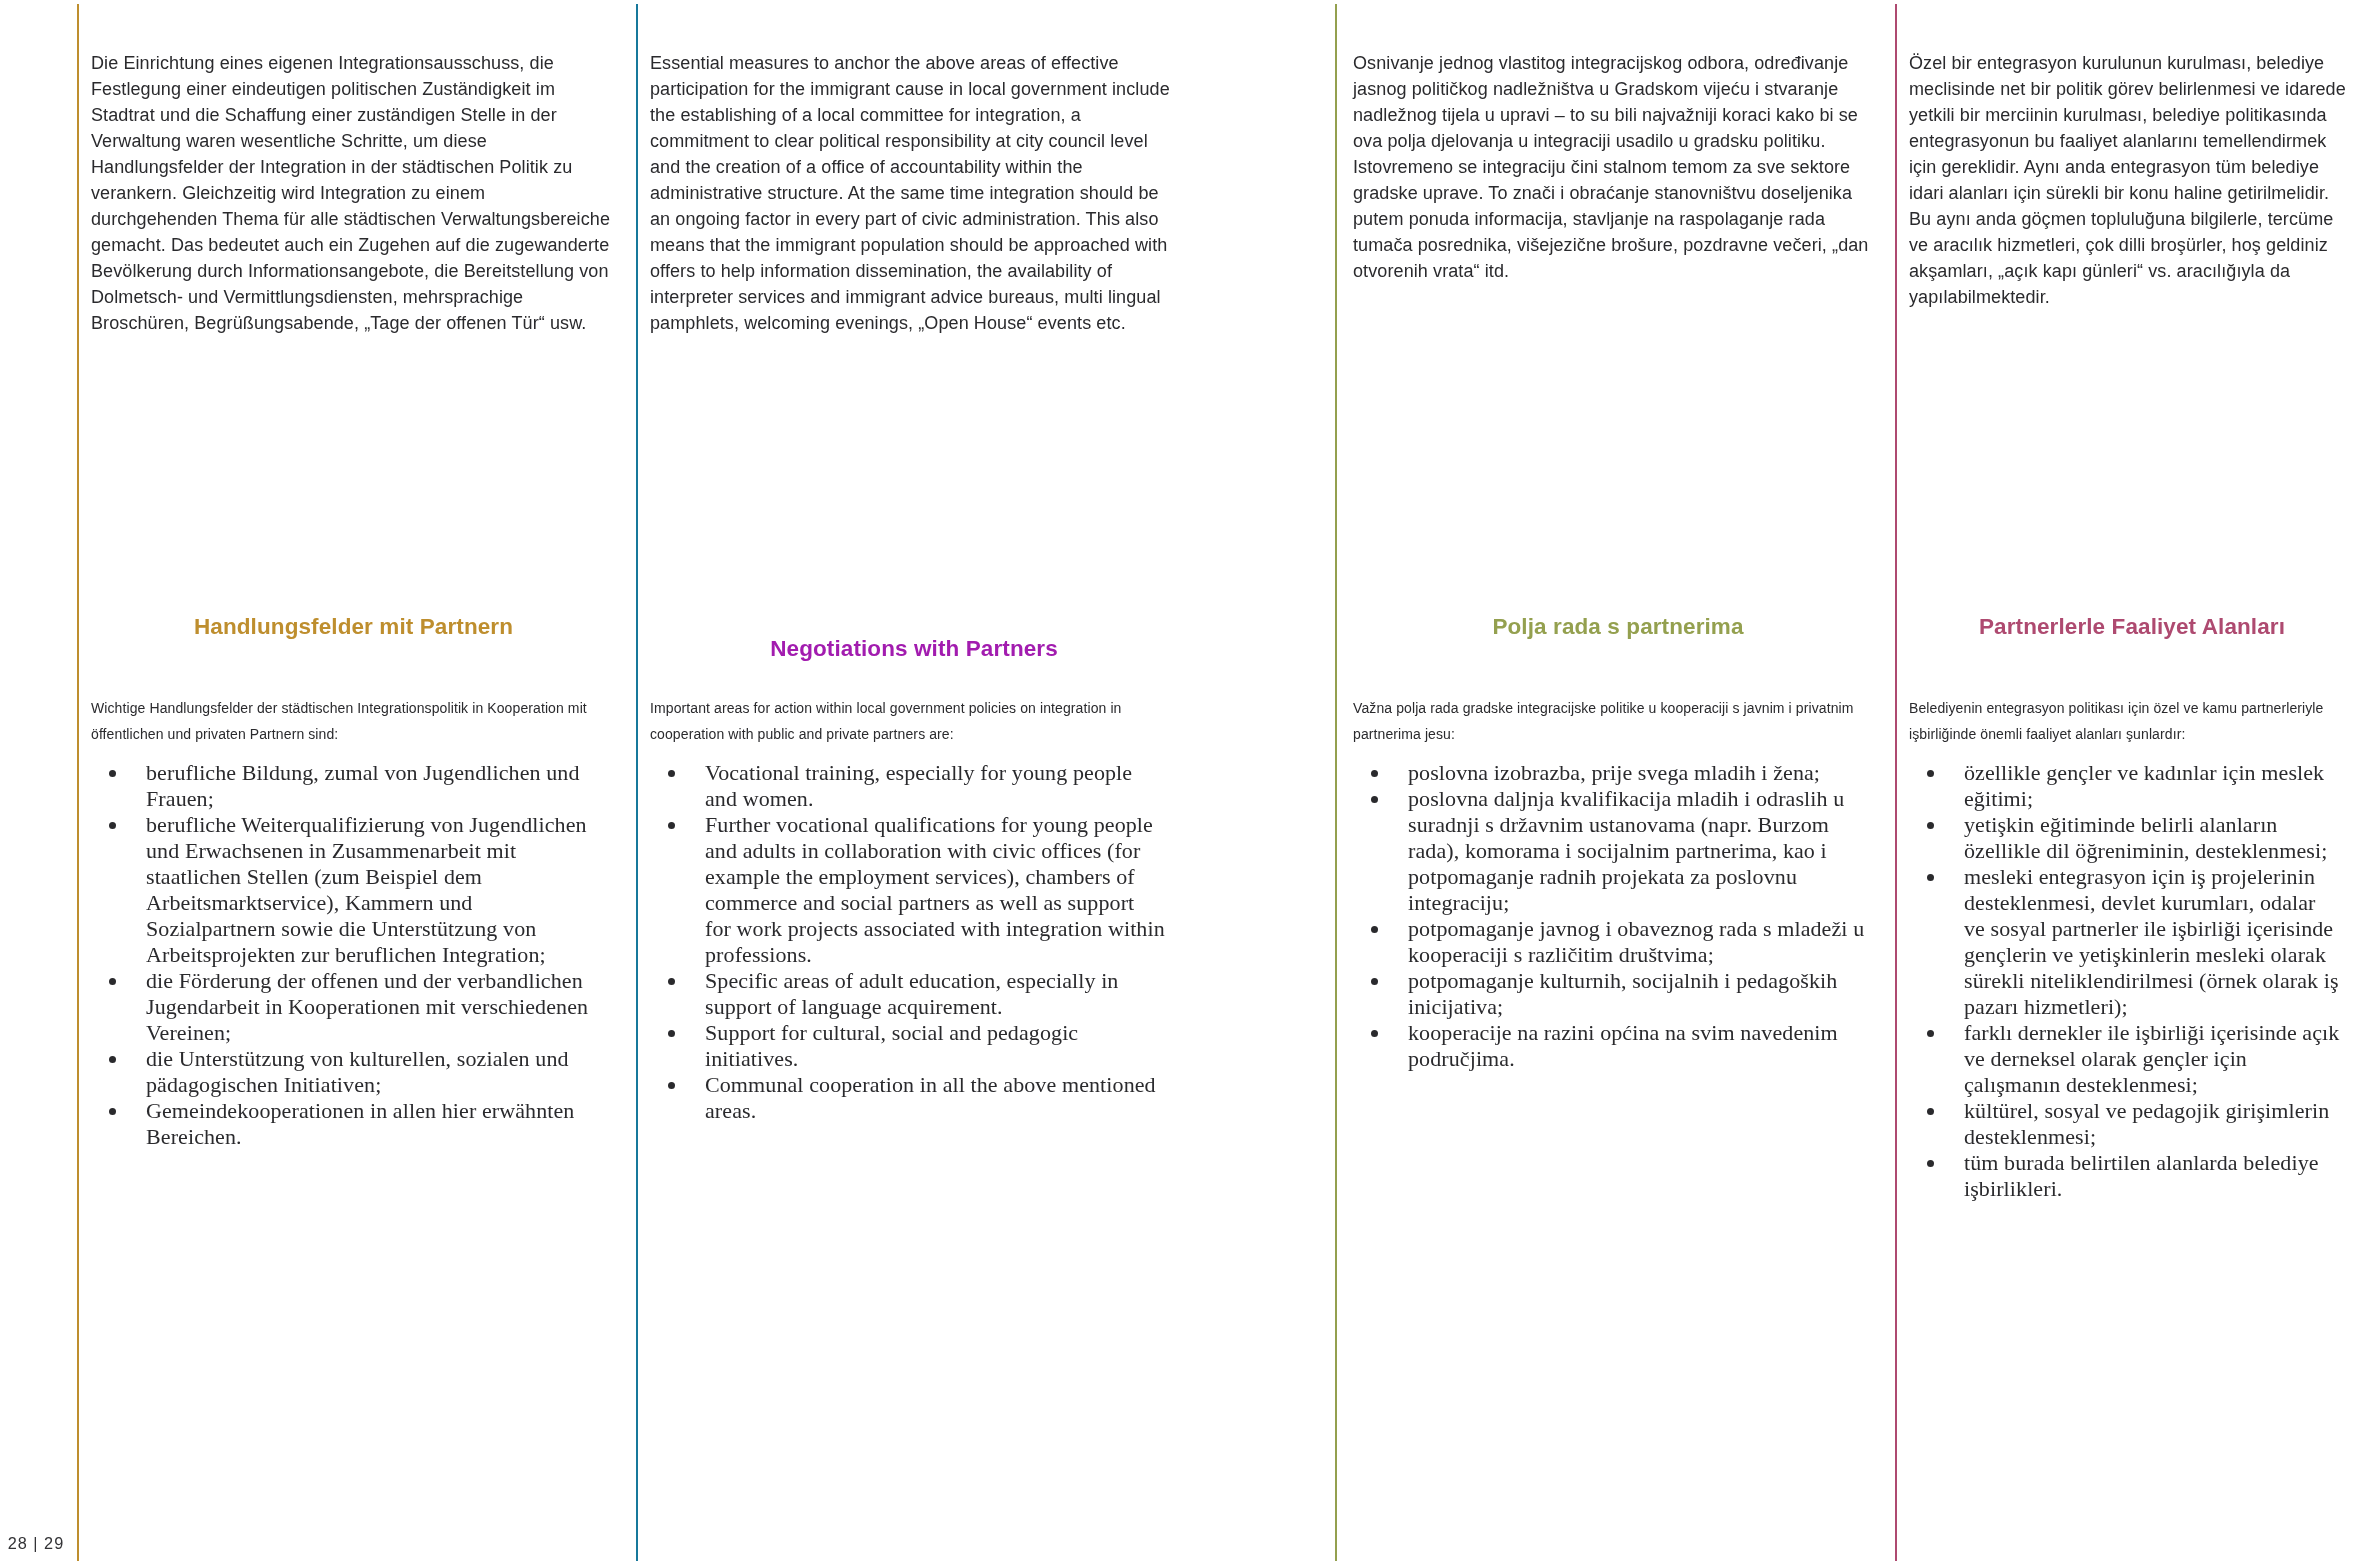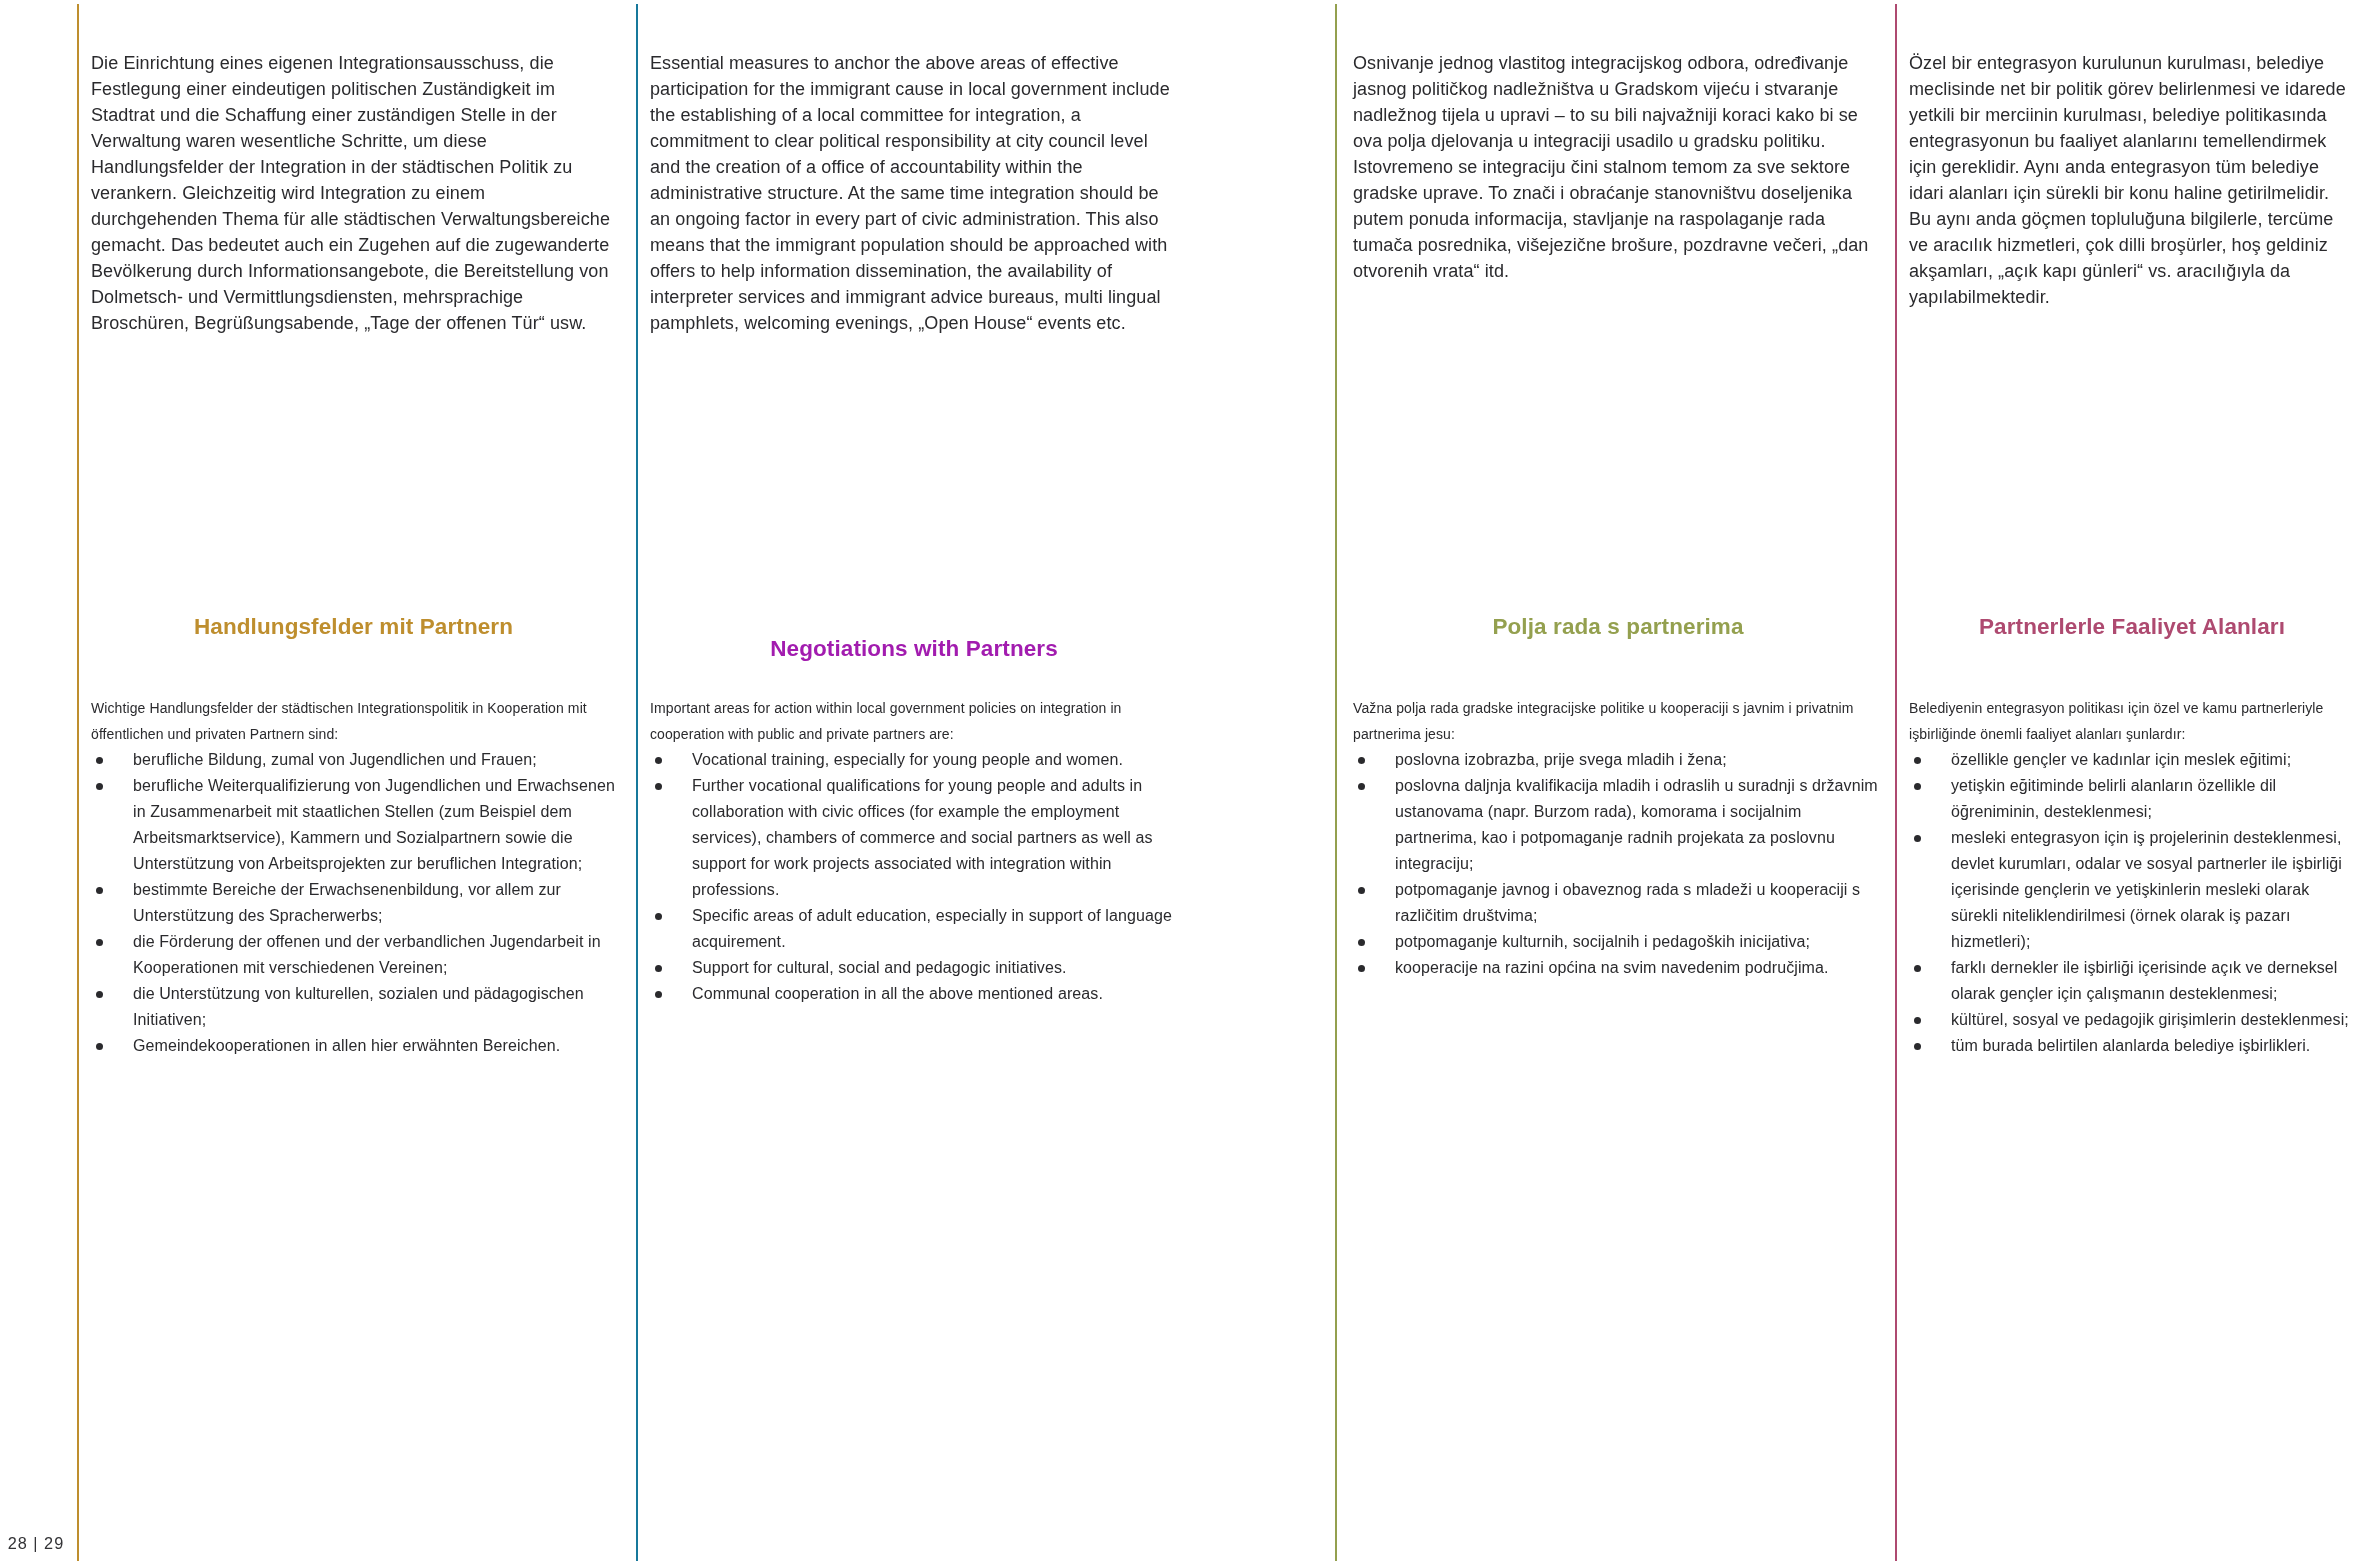--- a/index.html
+++ b/index.html
@@ -53,25 +53,26 @@
     right: 0;
   }
   .list-intro {
     margin: 0;
     font-size: 14px;
     line-height: 26px;
     letter-spacing: 0.1px;
   }
   ul.bullets {
     list-style: none;
-    margin: 0;
+    margin: 13px;
     padding: 0;
-    font-size: 16px;
+    font-size: 22px;
     line-height: 26px;
     letter-spacing: 0.1px;
+    font-family: Liberation Serif, serif;
   }
   ul.bullets li {
     position: relative;
     padding-left: 42px;
   }
   ul.bullets li::before {
     content: "";
     position: absolute;
     left: 4.8px;
     top: 9.6px;
@@ -101,21 +102,20 @@
   <div class="rule" style="left: 1895px; background: rgb(174, 74, 112);"></div>
 
   <div class="col" style="left:91px; width:525px;">
     <p class="intro">Die Einrichtung eines eigenen Integrationsausschuss, die Festlegung einer eindeutigen politischen Zuständigkeit im Stadtrat und die Schaffung einer zuständigen Stelle in der Verwaltung waren wesentliche Schritte, um diese Handlungsfelder der Integration in der städtischen Politik zu verankern. Gleichzeitig wird Integration zu einem durchgehenden Thema für alle städtischen Verwaltungsbereiche gemacht. Das bedeutet auch ein Zugehen auf die zugewanderte Bevölkerung durch Informationsangebote, die Bereitstellung von Dolmetsch- und Vermittlungsdiensten, mehrsprachige Broschüren, Begrüßungsabende, „Tage der offenen Tür“ usw.</p>
     <h2 class="heading" style="color: rgb(190, 142, 46);">Handlungsfelder mit Partnern</h2>
     <div class="lower">
       <p class="list-intro">Wichtige Handlungsfelder der städtischen Integrationspolitik in Kooperation mit öffentlichen und privaten Partnern sind:</p>
       <ul class="bullets">
           <li>berufliche Bildung, zumal von Jugendlichen und Frauen;</li>
           <li>berufliche Weiterqualifizierung von Jugendlichen und Erwachsenen in Zusammenarbeit mit staatlichen Stellen (zum Beispiel dem Arbeitsmarktservice), Kammern und Sozialpartnern sowie die Unterstützung von Arbeitsprojekten zur beruflichen Integration;</li>
-          <li>bestimmte Bereiche der Erwachsenenbildung, vor allem zur Unterstützung des Spracherwerbs;</li>
           <li>die Förderung der offenen und der verbandlichen Jugendarbeit in Kooperationen mit verschiedenen Vereinen;</li>
           <li>die Unterstützung von kulturellen, sozialen und pädagogischen Initiativen;</li>
           <li>Gemeindekooperationen in allen hier erwähnten Bereichen.</li>
         </ul>
     </div>
   </div>
 
   <div class="col" style="left:650px; width:528px;">
     <p class="intro">Essential measures to anchor the above areas of effective participation for the immigrant cause in local government include the establishing of a local committee for integration, a commitment to clear political responsibility at city council level and the creation of a office of accountability within the administrative structure. At the same time integration should be an ongoing factor in every part of civic administration. This also means that the immigrant population should be approached with offers to help information dissemination, the availability of interpreter services and immigrant advice bureaus, multi lingual pamphlets, welcoming evenings, „Open House“ events etc.</p>
     <h2 class="heading" style="color: #a21caf; margin-top: 22px;">Negotiations with Partners</h2>

